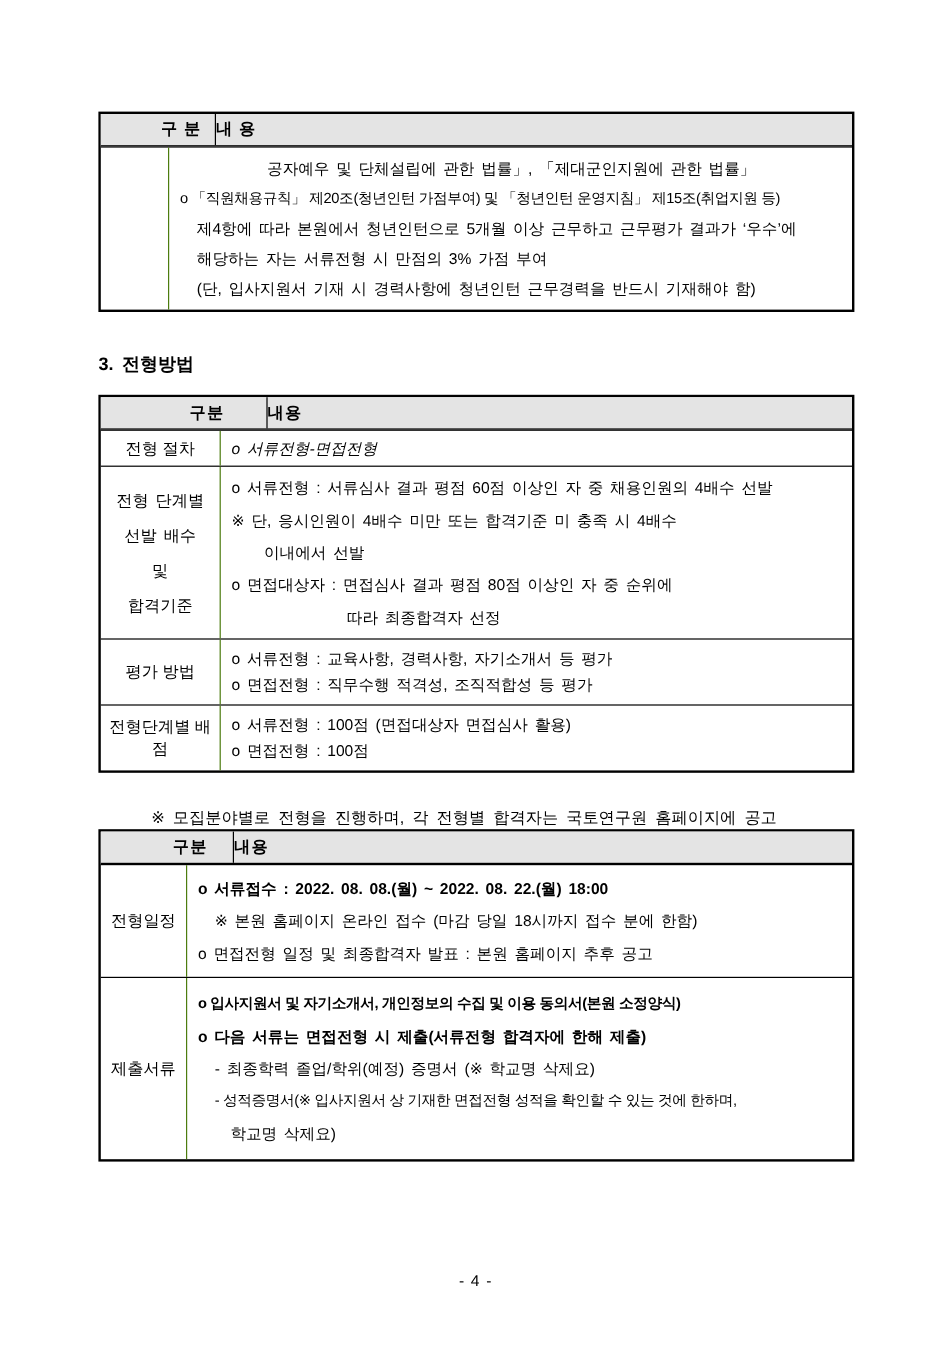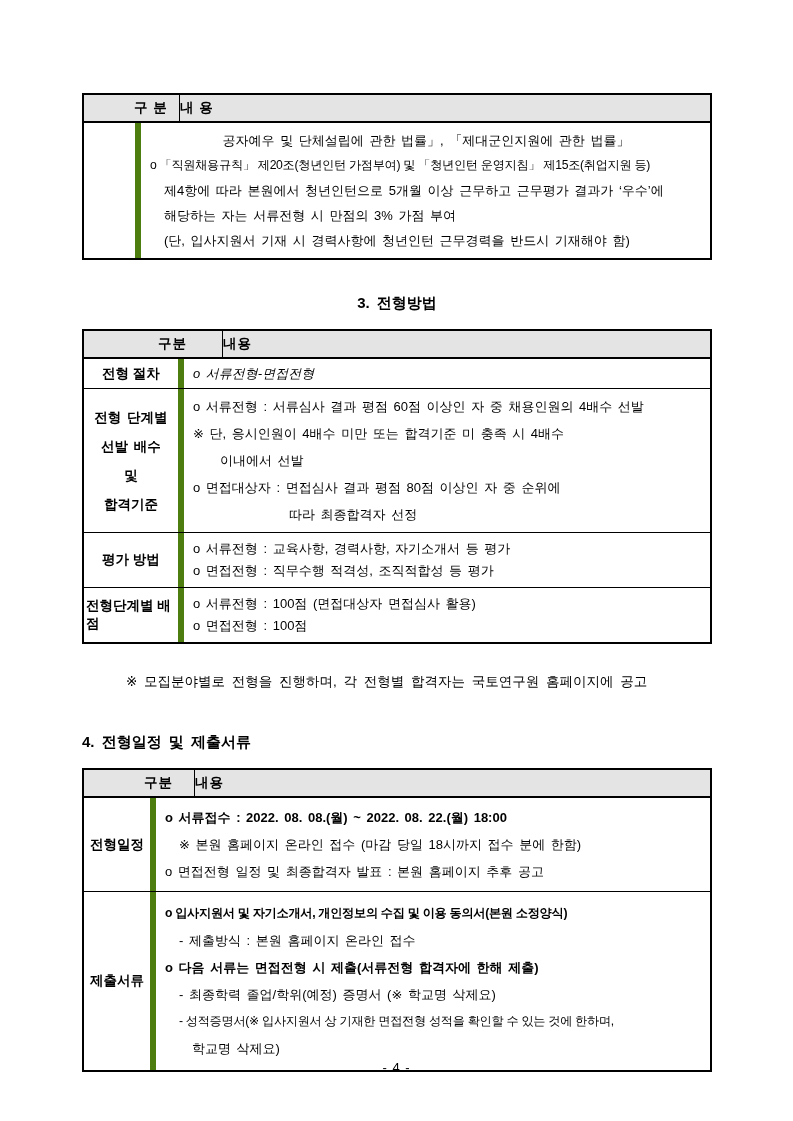--- a/index.html
+++ b/index.html
@@ -31,25 +31,25 @@
   }
   .th-label, .th-content {
     display: flex; align-items: center; justify-content: center;
     min-height: 26px;
     font-size: 13.5px;
     letter-spacing: 1px;
   }
   .td-label {
     display: flex; flex-direction: column;
     align-items: center; justify-content: center;
-    border-right: 6px solid #4d7c0f;
+    border-right: 1px solid #4d7c0f;
+    text-align: center;
     font-size: 13.5px;
     flex-shrink: 0;
     padding: 2px 2px;
-    font-weight: bold;
   }
   .th-label { border-right: 1px solid #000000; flex-shrink: 0; }
   .td-content {
     flex: 1;
     padding: 5px 8px 5px 9px;
     overflow: hidden;
   }
   .w1 { width: 57px; }   
   .w2 { width: 100px; }  
   .w3 { width: 72px; }   
@@ -67,21 +67,21 @@
   .ind1 { padding-left: 14px; }
   .ind2 { padding-left: 27px; }
   .ind3 { padding-left: 96px; }
   .label-line { line-height: 29px; font-size: 13.5px; word-spacing: 2px; }
   
   .sec-heading {
     font-size: 15px;
     font-weight: bold;
     word-spacing: 3px;
   }
-  .heading-3 { margin-top: 34px; margin-bottom: 16px; text-align: center; }
+  .heading-3 { margin-top: 34px; margin-bottom: 16px; }
   .heading-4 { margin-top: 42px; margin-bottom: 16px; }
   .note-line {
     margin-top: 29px;
     font-size: 13.5px;
     word-spacing: 3px;
     white-space: nowrap;
     margin-left: 44px;
   }
   .page-footer {
     position: absolute;
@@ -159,40 +159,38 @@
       <div class="td-label w2">전형단계별 배점</div>
       <div class="td-content">
         <div class="line">o 서류전형 : 100점 (면접대상자 면접심사 활용)</div>
         <div class="line">o 면접전형 : 100점</div>
       </div>
     </div>
   </div>
 
   <div class="note-line">※ 모집분야별로 전형을 진행하며, 각 전형별 합격자는 국토연구원 홈페이지에 공고</div>
 
-  <div class="sec-heading heading-4">4. 전형일정 및 제출서류</div>
 
   <div class="tbl">
     <div class="tr header">
       <div class="th-label w3">구분</div>
       <div class="th-content">내용</div>
     </div>
     <div class="tr t3-r1 lh27">
       <div class="td-label w3">전형일정</div>
       <div class="td-content">
         <div class="line bold">o 서류접수 : 2022. 08. 08.(월) ~ 2022. 08. 22.(월) 18:00</div>
         <div class="line ind1">※ 본원 홈페이지 온라인 접수 (마감 당일 18시까지 접수 분에 한함)</div>
         <div class="line">o 면접전형 일정 및 최종합격자 발표 : 본원 홈페이지 추후 공고</div>
       </div>
     </div>
     <div class="tr t3-r2 lh27">
       <div class="td-label w3">제출서류</div>
       <div class="td-content">
         <div class="line bold tight">o 입사지원서 및 자기소개서, 개인정보의 수집 및 이용 동의서(본원 소정양식)</div>
-        <div class="line ind1">- 제출방식 : 본원 홈페이지 온라인 접수</div>
         <div class="line bold">o 다음 서류는 면접전형 시 제출(서류전형 합격자에 한해 제출)</div>
         <div class="line ind1">- 최종학력 졸업/학위(예정) 증명서 (※ 학교명 삭제요)</div>
         <div class="line ind1 tight">- 성적증명서(※ 입사지원서 상 기재한 면접전형 성적을 확인할 수 있는 것에 한하며,</div>
         <div class="line ind2">학교명 삭제요)</div>
       </div>
     </div>
   </div>
 
   <div class="page-footer">- 4 -</div>
 

